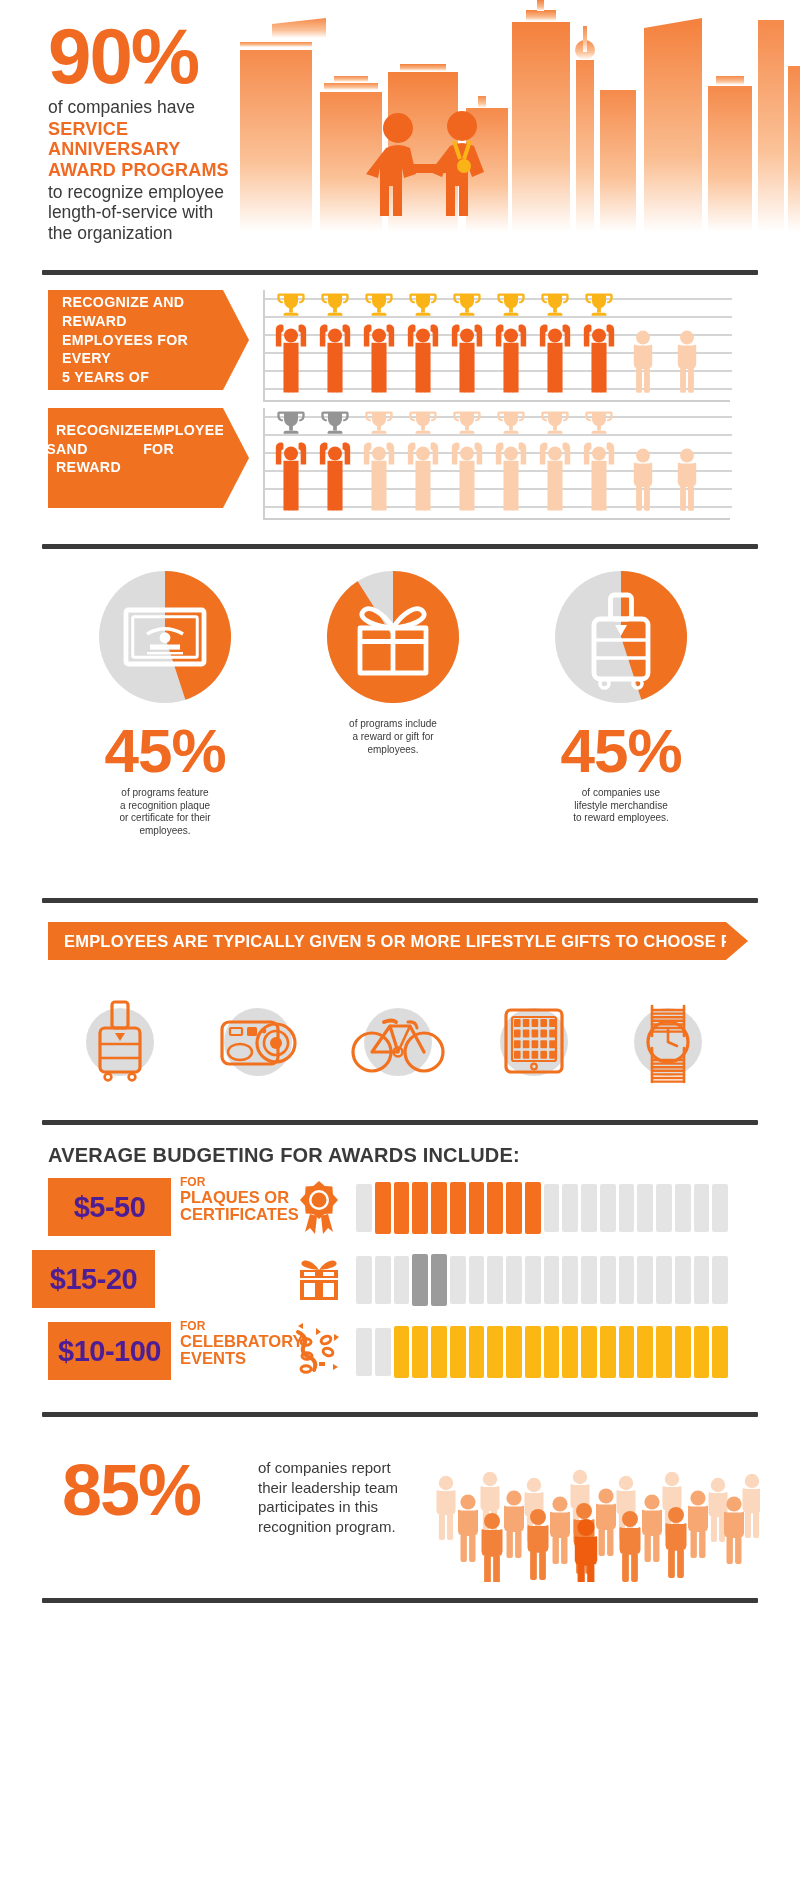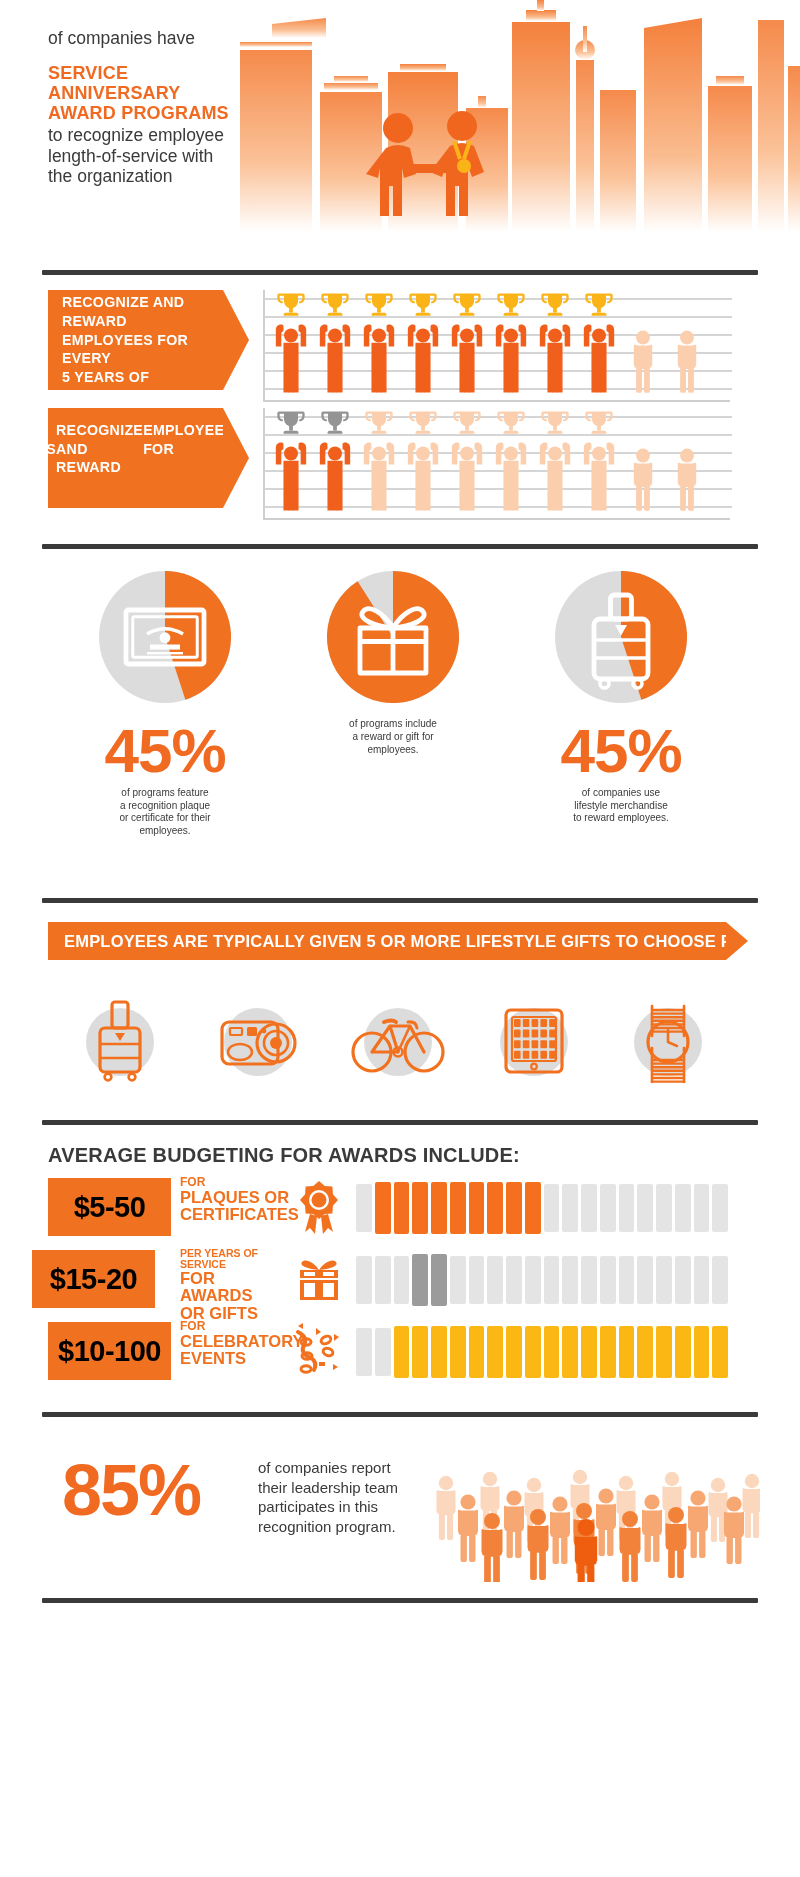--- a/index.html
+++ b/index.html
@@ -82,21 +82,21 @@
   .banner::after{
     content:""; position:absolute; right:-22px; top:0;
     border-top:19px solid transparent; border-bottom:19px solid transparent;
     border-left:22px solid #f0711f;
   }
 
   
   .sec5 { position: relative; height: 270px; }
   .budgetTitle { position:absolute; left:48px; top:0; font-size:20px; font-weight:bold; color:#3a3a3a; letter-spacing:.2px;}
   .amtbox {
-    background:#f0711f; color:#000000; font-weight:bold; font-size:29px;
+    background:#f0711f; color:#4c1d95; font-weight:bold; font-size:29px;
     display:flex; align-items:center; justify-content:center;
     letter-spacing: -.5px;
   }
   .forlbl { color:#f0711f; font-weight:bold; line-height:1.05; }
   .seg { position:absolute; border-radius:2px; }
 
   
   .sec6 { position:relative; height: 215px; }
   .big85 { font-size: 72px; font-weight:bold; color:#f06a22; letter-spacing:-2px; line-height:1;}
   .s6cap { font-size:15px; color:#3a3a3a; line-height:1.3;}
@@ -168,22 +168,23 @@
           <rect x="168" y="164" width="46" height="9" rx="4"></rect>
         </g>
 
         <g>
           <path d="M214 141 l6 18 M230 141 l-6 18" stroke="#fbb417" stroke-width="4" fill="none"></path>
           <circle cx="224" cy="166" r="7" fill="#fbb417"></circle>
         </g>
       </svg>
     </div>
     <div class="txt">
+      <div class="big90">90%</div>
       <div class="s1line" style="margin-top:6px">of companies have</div>
-      <div class="s1orange" style="margin-top:14px">SERVICE ANNIVERSARY</div>
+      <div class="s1orange" style="margin-top:2px">SERVICE ANNIVERSARY</div>
       <div class="s1orange">AWARD PROGRAMS</div>
       <div class="s1line" style="margin-top:2px">to recognize employee</div>
       <div class="s1line">length-of-service with</div>
       <div class="s1line">the organization</div>
     </div>
   </div>
 
   <div class="divider" style="position:absolute;left:42px;top:270px;width:716px"></div>
 
   <div class="sec2" style="position:absolute;left:0;top:290px;width:800px;height:250px">
@@ -700,25 +701,20 @@
           <div class="seg" style="left: 226px; top: 0px; width: 15.75px; height: 48px; margin-top: 2px; background: rgb(228, 228, 228);"></div>
           <div class="seg" style="left: 244.75px; top: 0px; width: 15.75px; height: 48px; margin-top: 2px; background: rgb(228, 228, 228);"></div>
           <div class="seg" style="left: 263.5px; top: 0px; width: 15.75px; height: 48px; margin-top: 2px; background: rgb(228, 228, 228);"></div>
           <div class="seg" style="left: 282.25px; top: 0px; width: 15.75px; height: 48px; margin-top: 2px; background: rgb(228, 228, 228);"></div>
           <div class="seg" style="left: 301px; top: 0px; width: 15.75px; height: 48px; margin-top: 2px; background: rgb(228, 228, 228);"></div>
           <div class="seg" style="left: 319.75px; top: 0px; width: 15.75px; height: 48px; margin-top: 2px; background: rgb(228, 228, 228);"></div>
           <div class="seg" style="left: 338.5px; top: 0px; width: 15.75px; height: 48px; margin-top: 2px; background: rgb(228, 228, 228);"></div>
           <div class="seg" style="left: 357.25px; top: 0px; width: 15.75px; height: 48px; margin-top: 2px; background: rgb(228, 228, 228);"></div>
         </div>
         <div class="amtbox cond" style="position: absolute; left: 32px; top: 72px; width: 123px; height: 58px;">$15-20</div>
-        <div style="position: absolute; left: 180px; top: 70px; width: 110px;">
-          <div class="forlbl cond" style="font-size: 10.5px;">PER YEARS OF SERVICE</div>
-          <div class="forlbl cond" style="font-size: 16.5px;">FOR AWARDS</div>
-          <div class="forlbl cond" style="font-size: 16.5px;">OR GIFTS</div>
-        </div>
         <div style="position: absolute; left: 290px; top: 70px; width: 58px; height: 62px;"><svg width="58" height="62" viewBox="0 0 58 62">
             <g fill="#f2711f">
               <path d="M29,22 C24,14 15,10 12,14 C9,18 18,21 29,22 Z"></path>
               <path d="M29,22 C34,14 43,10 46,14 C49,18 40,21 29,22 Z"></path>
               <rect x="10" y="22" width="38" height="8"></rect>
               <rect x="10" y="32" width="38" height="20"></rect>
               <rect x="14" y="35" width="11" height="14" fill="#fff"></rect>
               <rect x="33" y="35" width="11" height="14" fill="#fff"></rect>
               <rect x="14" y="24" width="11" height="4" fill="#fff"></rect>
               <rect x="33" y="24" width="11" height="4" fill="#fff"></rect>

